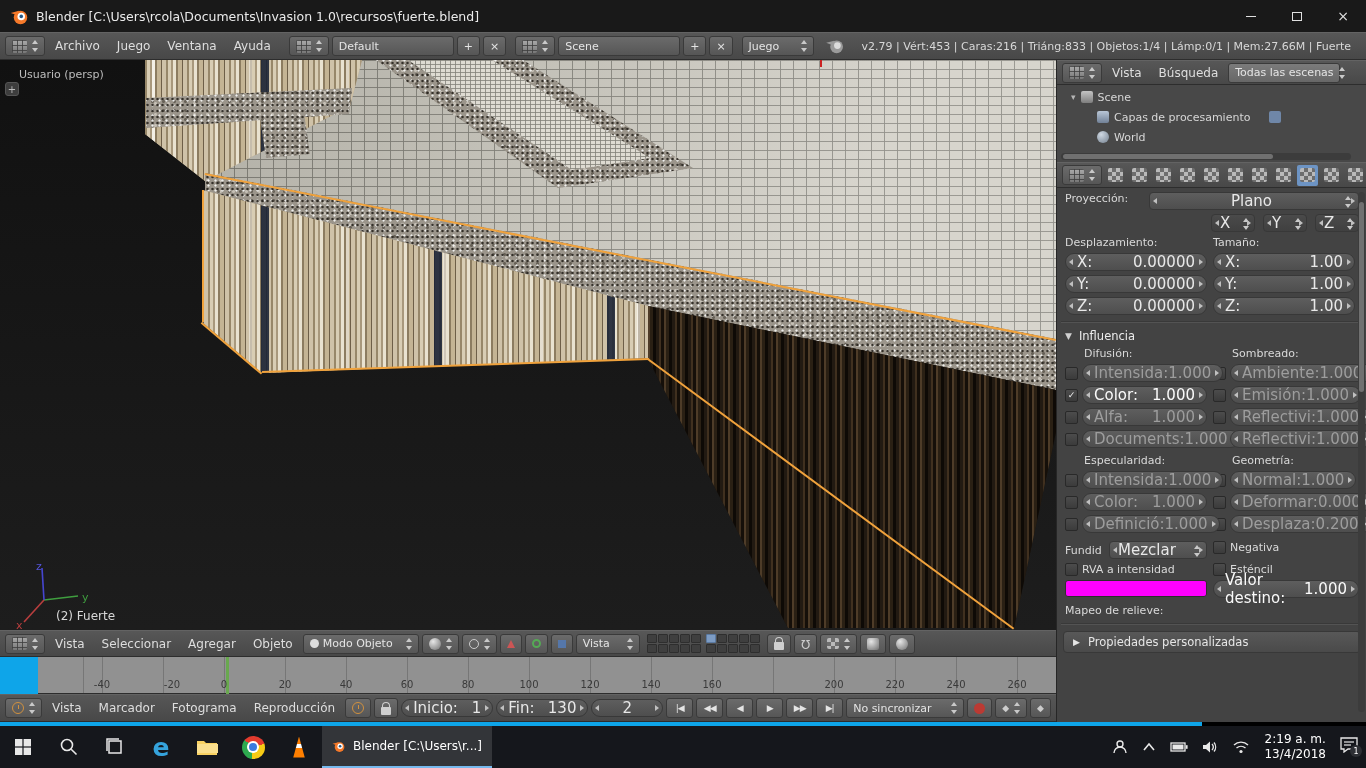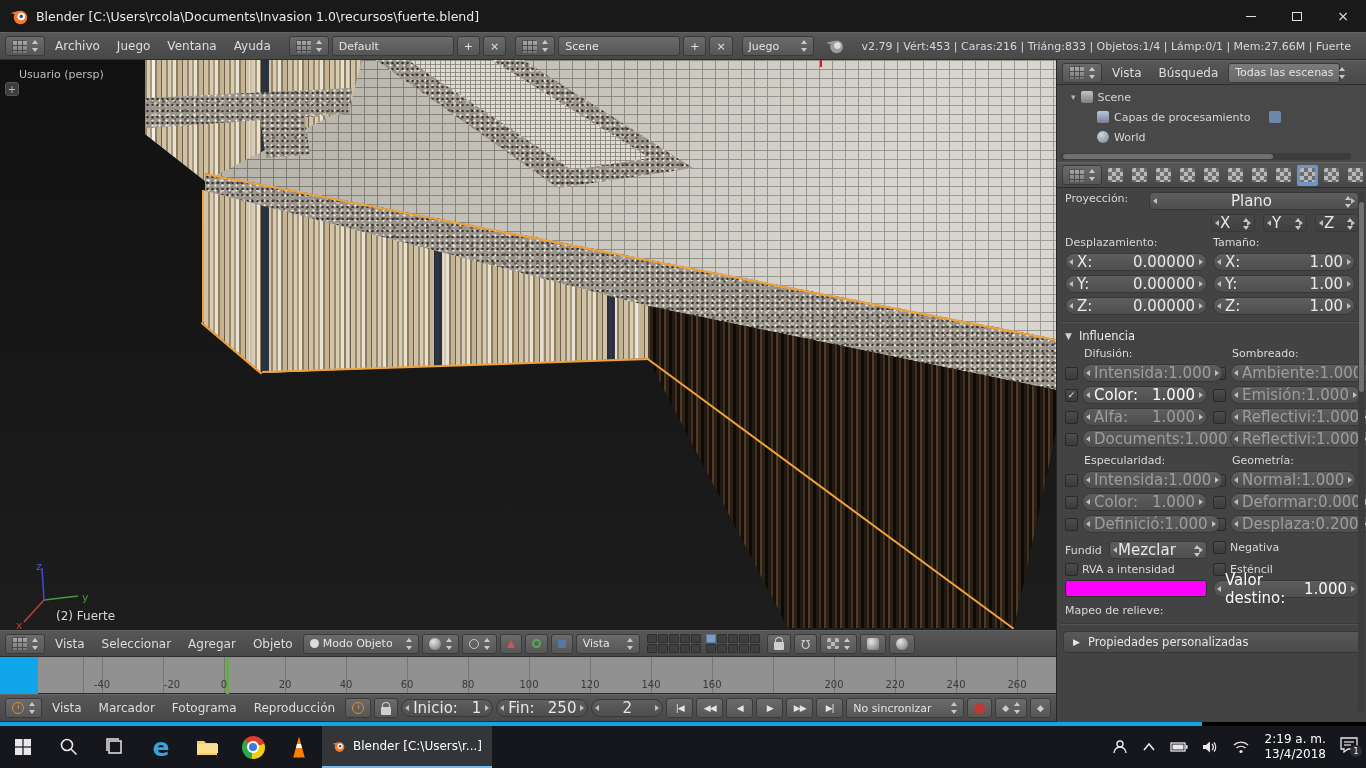--- a/index.html
+++ b/index.html
@@ -357,21 +357,21 @@
       </div>
     <div class="btn">
         <span class="lock"></span>
       </div>
     <div class="numfield" style="width:108px">
         <span class="lb">Inicio:</span>
         <span class="vl">1</span>
       </div>
     <div class="numfield" style="width:108px">
         <span class="lb">Fin:</span>
-        <span class="vl">250</span>
+        <span class="vl">130</span>
       </div>
     <div class="numfield" style="width:84px">
         <span class="vl" style="margin:0 auto">2</span>
       </div>
     <div class="btn pbtn">
         <span>|◀</span>
       </div>
     <div class="btn pbtn">
         <span>◀◀</span>
       </div>

